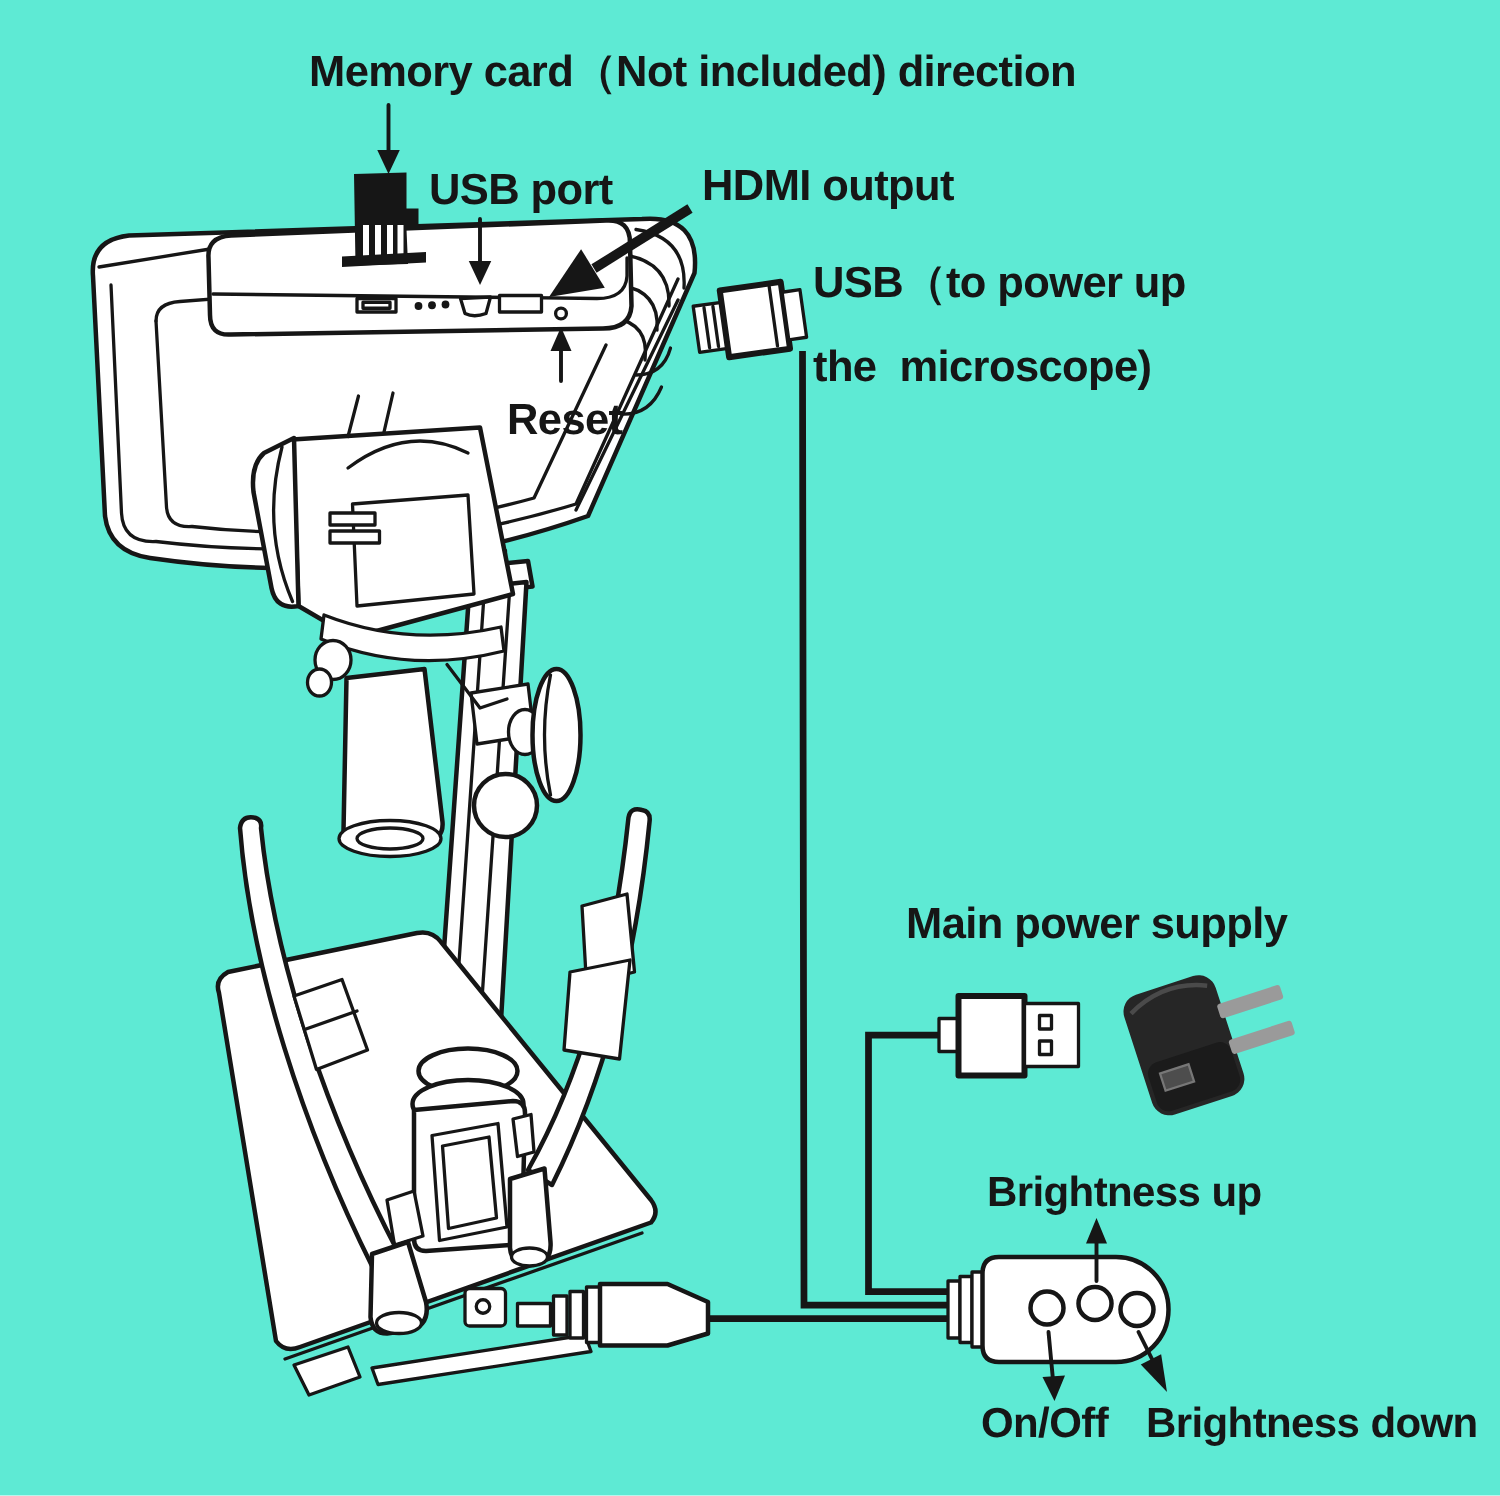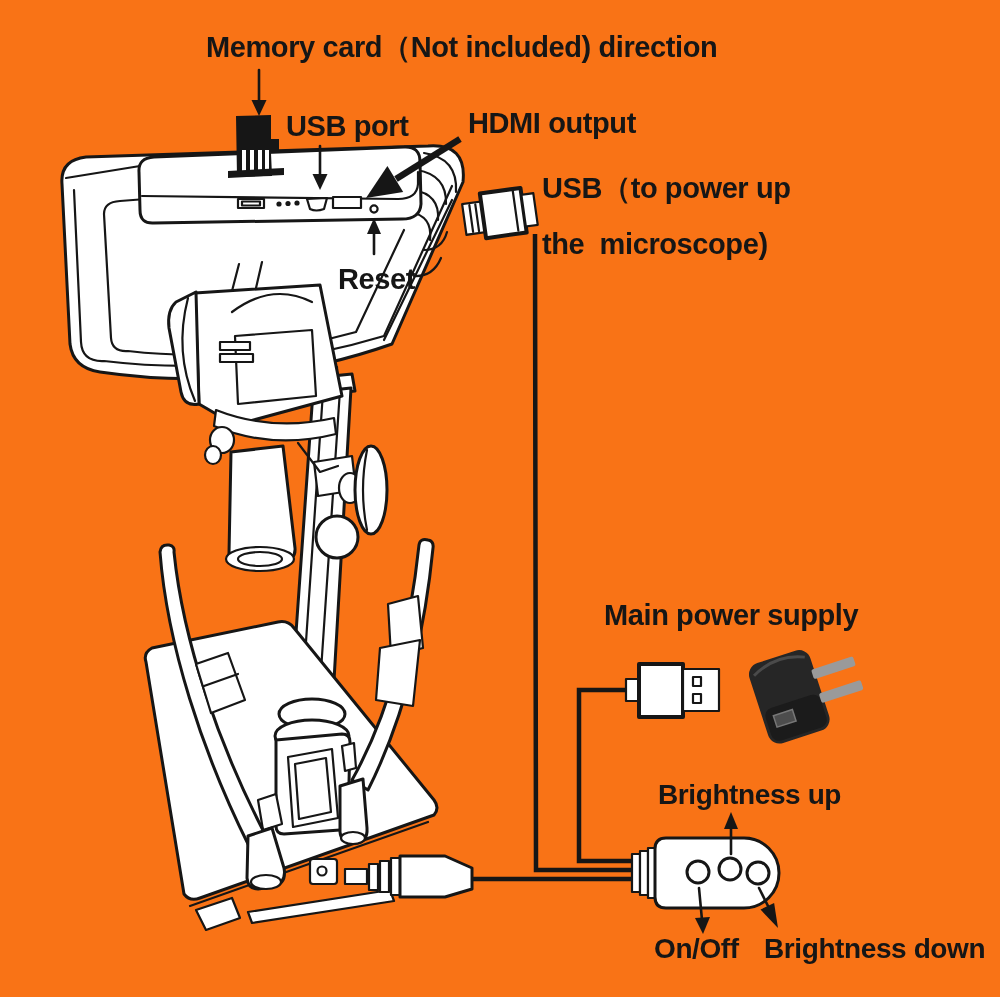--- a/index.html
+++ b/index.html
@@ -1,16 +1,16 @@
 <!DOCTYPE html>
 <html><head>
 <meta charset="utf-8">
 <style>
   html,body { margin:0; padding:0; background:#ffffff; }
-  .stage { position:relative; width:1000px; height:997px; background:#f97316; overflow:hidden; }
+  .stage { position:relative; width:1000px; height:997px; background:#5eead4; overflow:hidden; }
   svg text { font-family:"Liberation Sans", sans-serif; font-weight:700; fill:#161616; letter-spacing:-0.4px; }
   .ln2 { fill:none; stroke:#161616; stroke-width:2.2; stroke-linecap:round; stroke-linejoin:round; }
   .fw  { fill:#ffffff; stroke:#161616; stroke-width:3;   stroke-linejoin:round; }
   .fw2 { fill:#ffffff; stroke:#161616; stroke-width:2.2; stroke-linejoin:round; }
   .fw4 { fill:#ffffff; stroke:#161616; stroke-width:4;   stroke-linejoin:round; }
   .blk { fill:#161616; stroke:none; }
   .cable { fill:none; stroke:#161616; stroke-width:4.5; stroke-linecap:butt; stroke-linejoin:miter; }
   .arrow { fill:none; stroke:#161616; stroke-width:2.6; stroke-linecap:round; }
   .head { fill:#161616; stroke:none; }
   .t29 { font-size:28px; }

